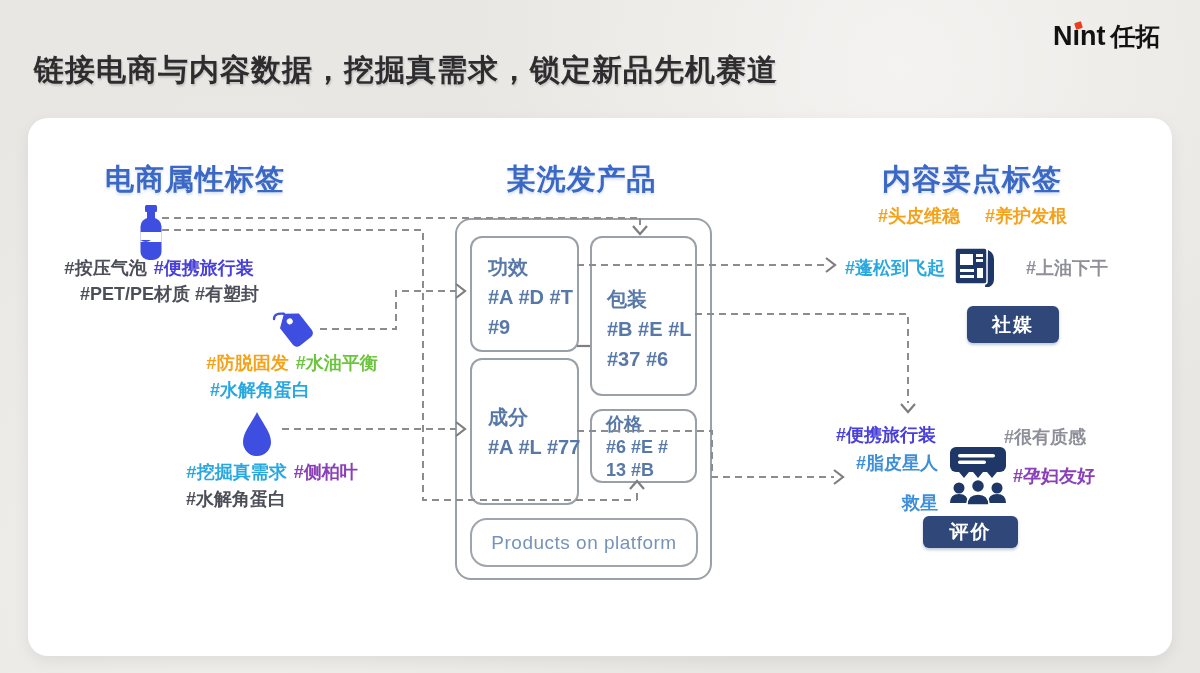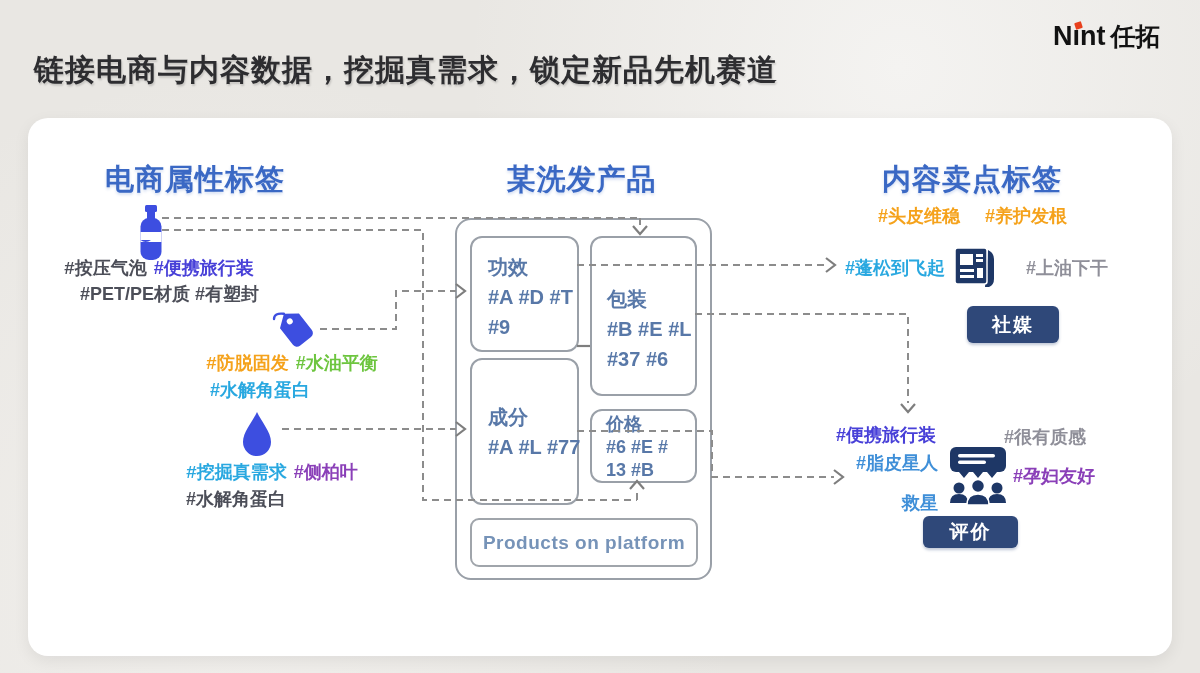--- a/index.html
+++ b/index.html
@@ -27,22 +27,22 @@
        text-shadow:0 2px 3px rgba(58,104,196,.22);}
   .tag{font-size:18px;font-weight:700;white-space:nowrap;line-height:22px;}
   .tag .sp{margin-right:7px;font-family:Liberation Mono, monospace;}
   .c-dark{color:#4c4e58;} .c-gray{color:#8f8f99;text-align:center;} .c-indigo{color:#4840d8;}
   .c-orange{color:#f5a21b;} .c-green{color:#6dc53f;} .c-cyan{color:#29a8e0;}
   .c-blue2{color:#3f8fd8;} .c-purple{color:#8a3fb8;}
   .obox{border:2px solid #9aa0a8;border-radius:16px;background:transparent;}
   .ibox{border:2px solid #9aa0a8;border-radius:12px;background:#fff;}
   .box-text{font-size:20px;font-weight:600;color:#5878a8;line-height:30px;white-space:nowrap;}
   .box-text.small{font-size:18px;line-height:23px;}
-  .platform{border:2px solid #a0a5ab;border-radius:9px;display:flex;align-items:center;justify-content:center;
-            font-size:19px;font-weight:700;color:#7693b8;letter-spacing:.5px;background:#fff;}
+  .platform{border:2px solid #a0a5ab;border-radius:17px;display:flex;align-items:center;justify-content:center;
+            font-size:19px;font-weight:400;color:#7693b8;letter-spacing:.5px;background:#fff;}
   .badge{background:#2f4879;color:#fff;border-radius:6px;display:flex;align-items:center;justify-content:center;
          font-size:19px;font-weight:700;letter-spacing:2px;box-shadow:0 2px 3px rgba(47,72,121,.3);}
   svg{display:block;}
   .overlay{left:0;top:0;pointer-events:none;}
 </style>
 </head>
 <body>
 
 <div class="abs page-title">链接电商与内容数据，挖掘真需求，锁定新品先机赛道</div>
 <div class="abs logo">

